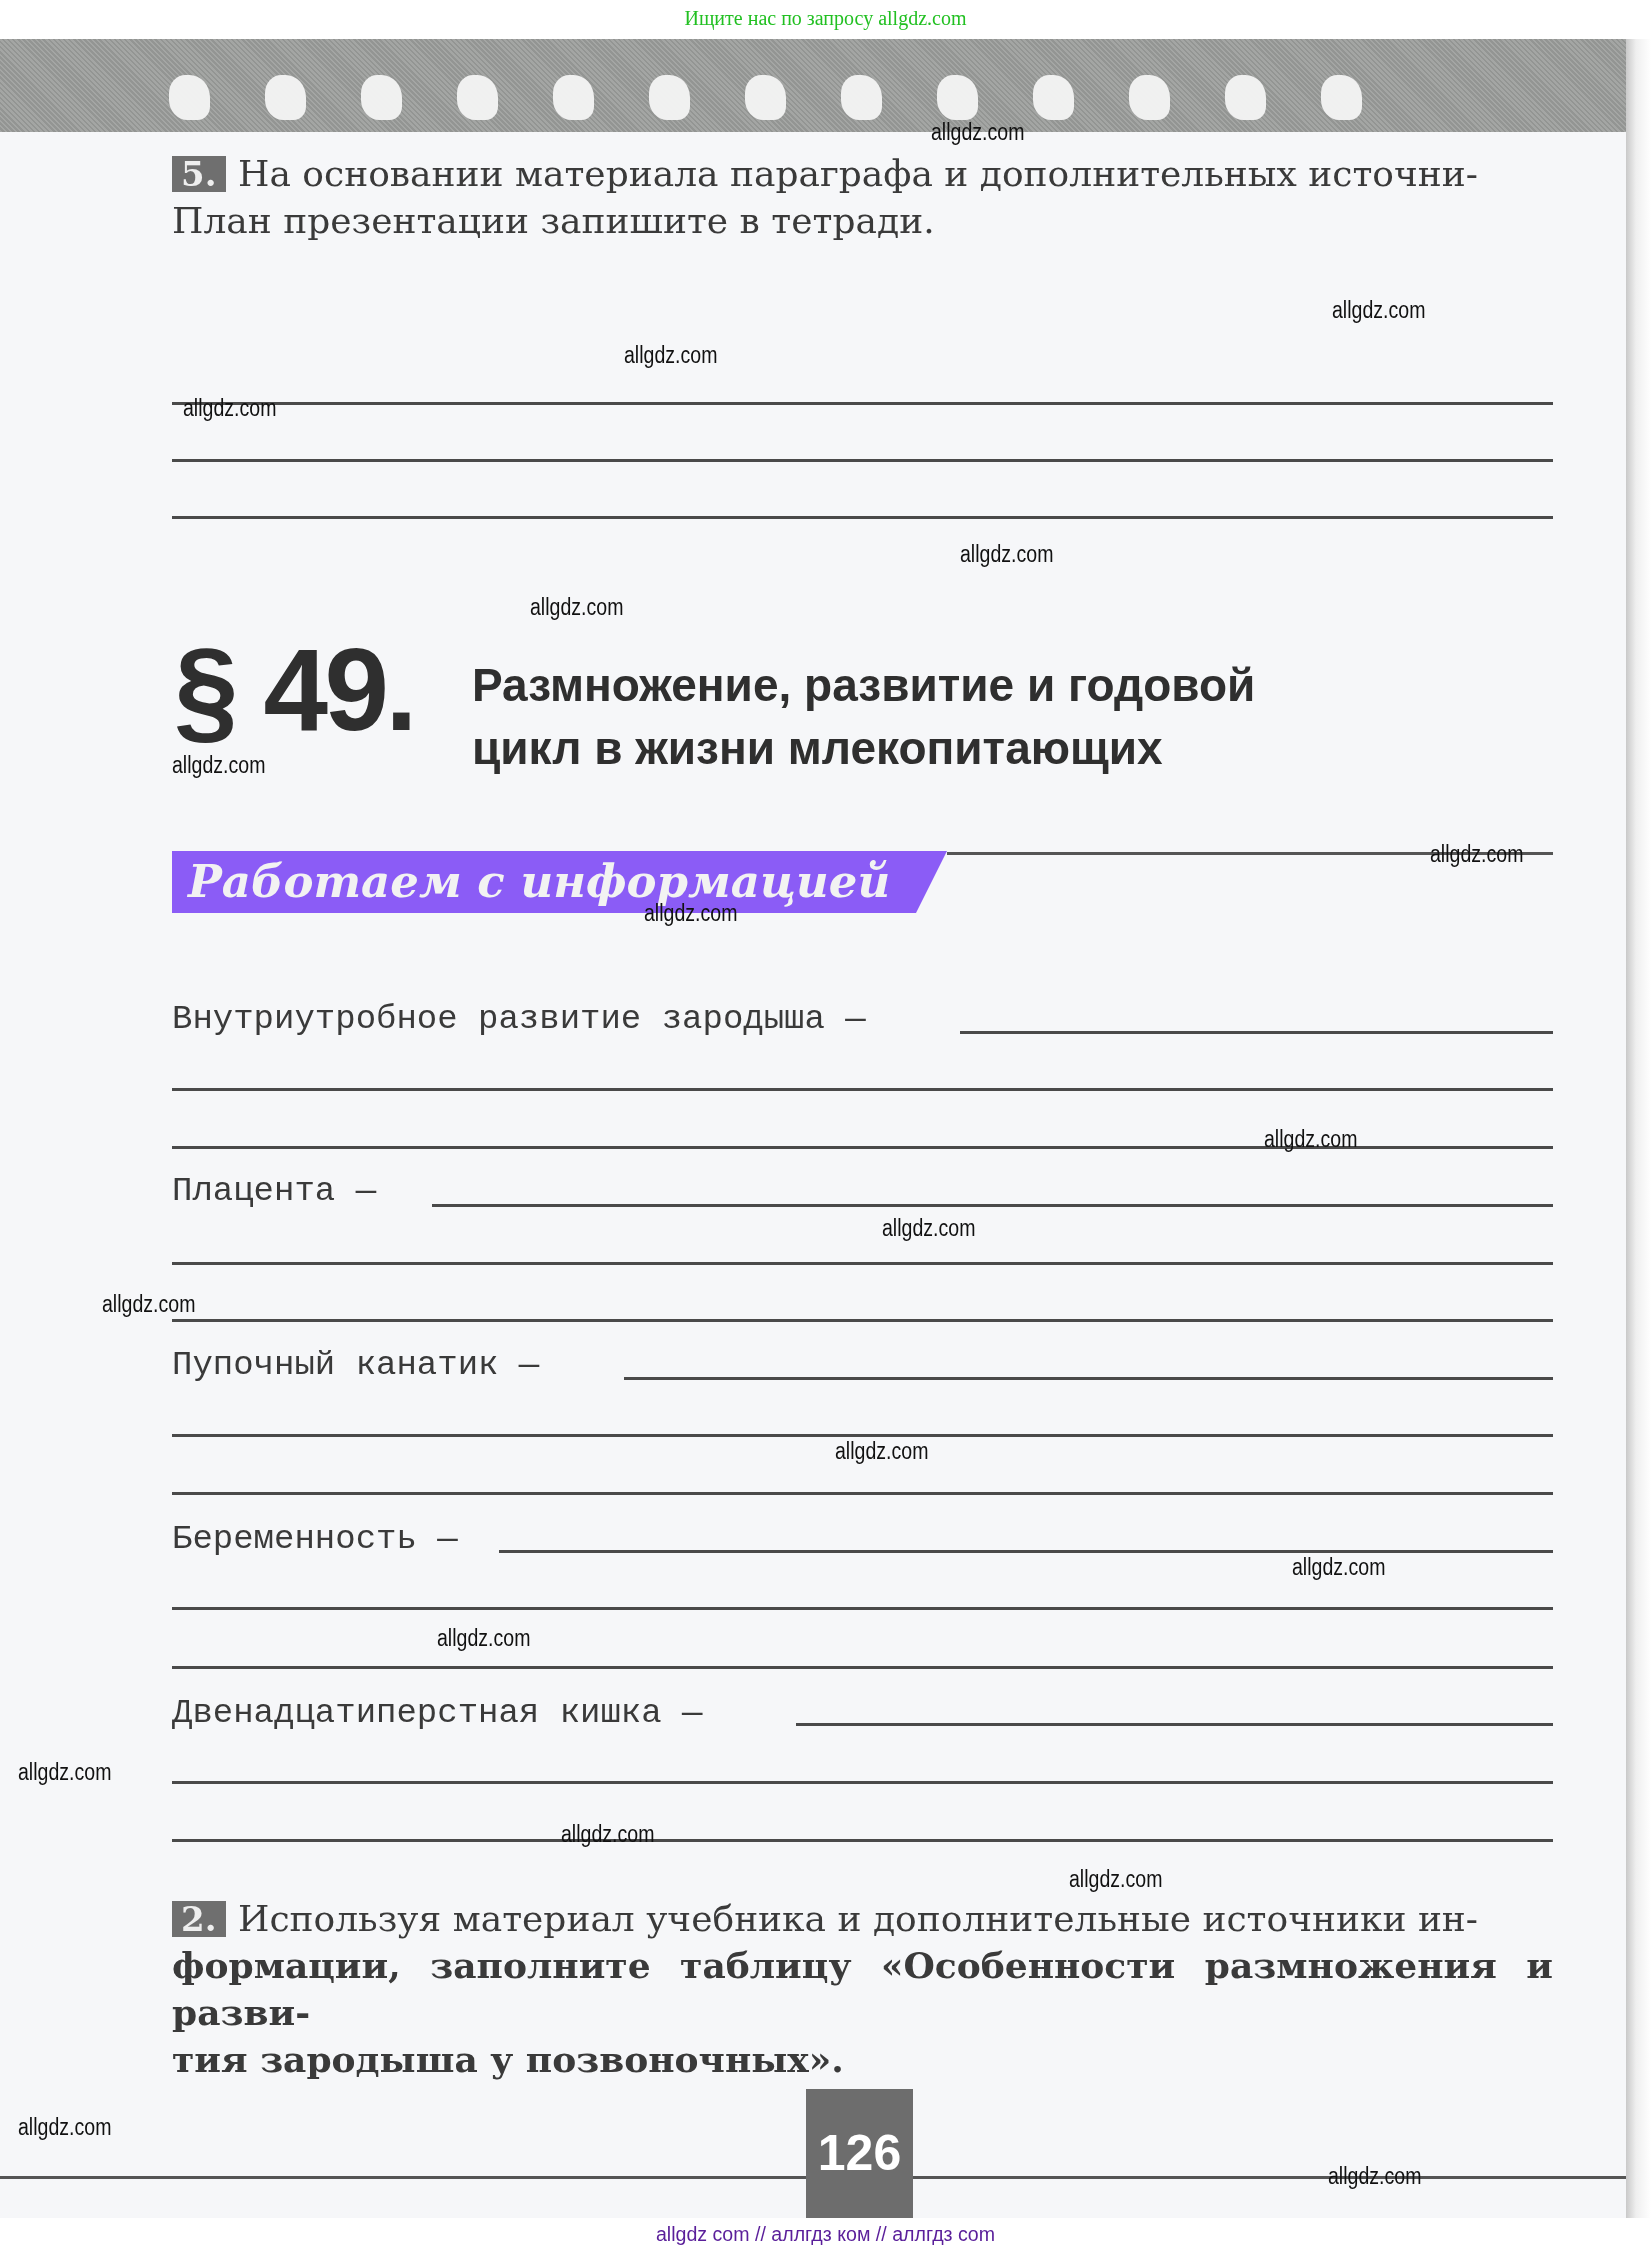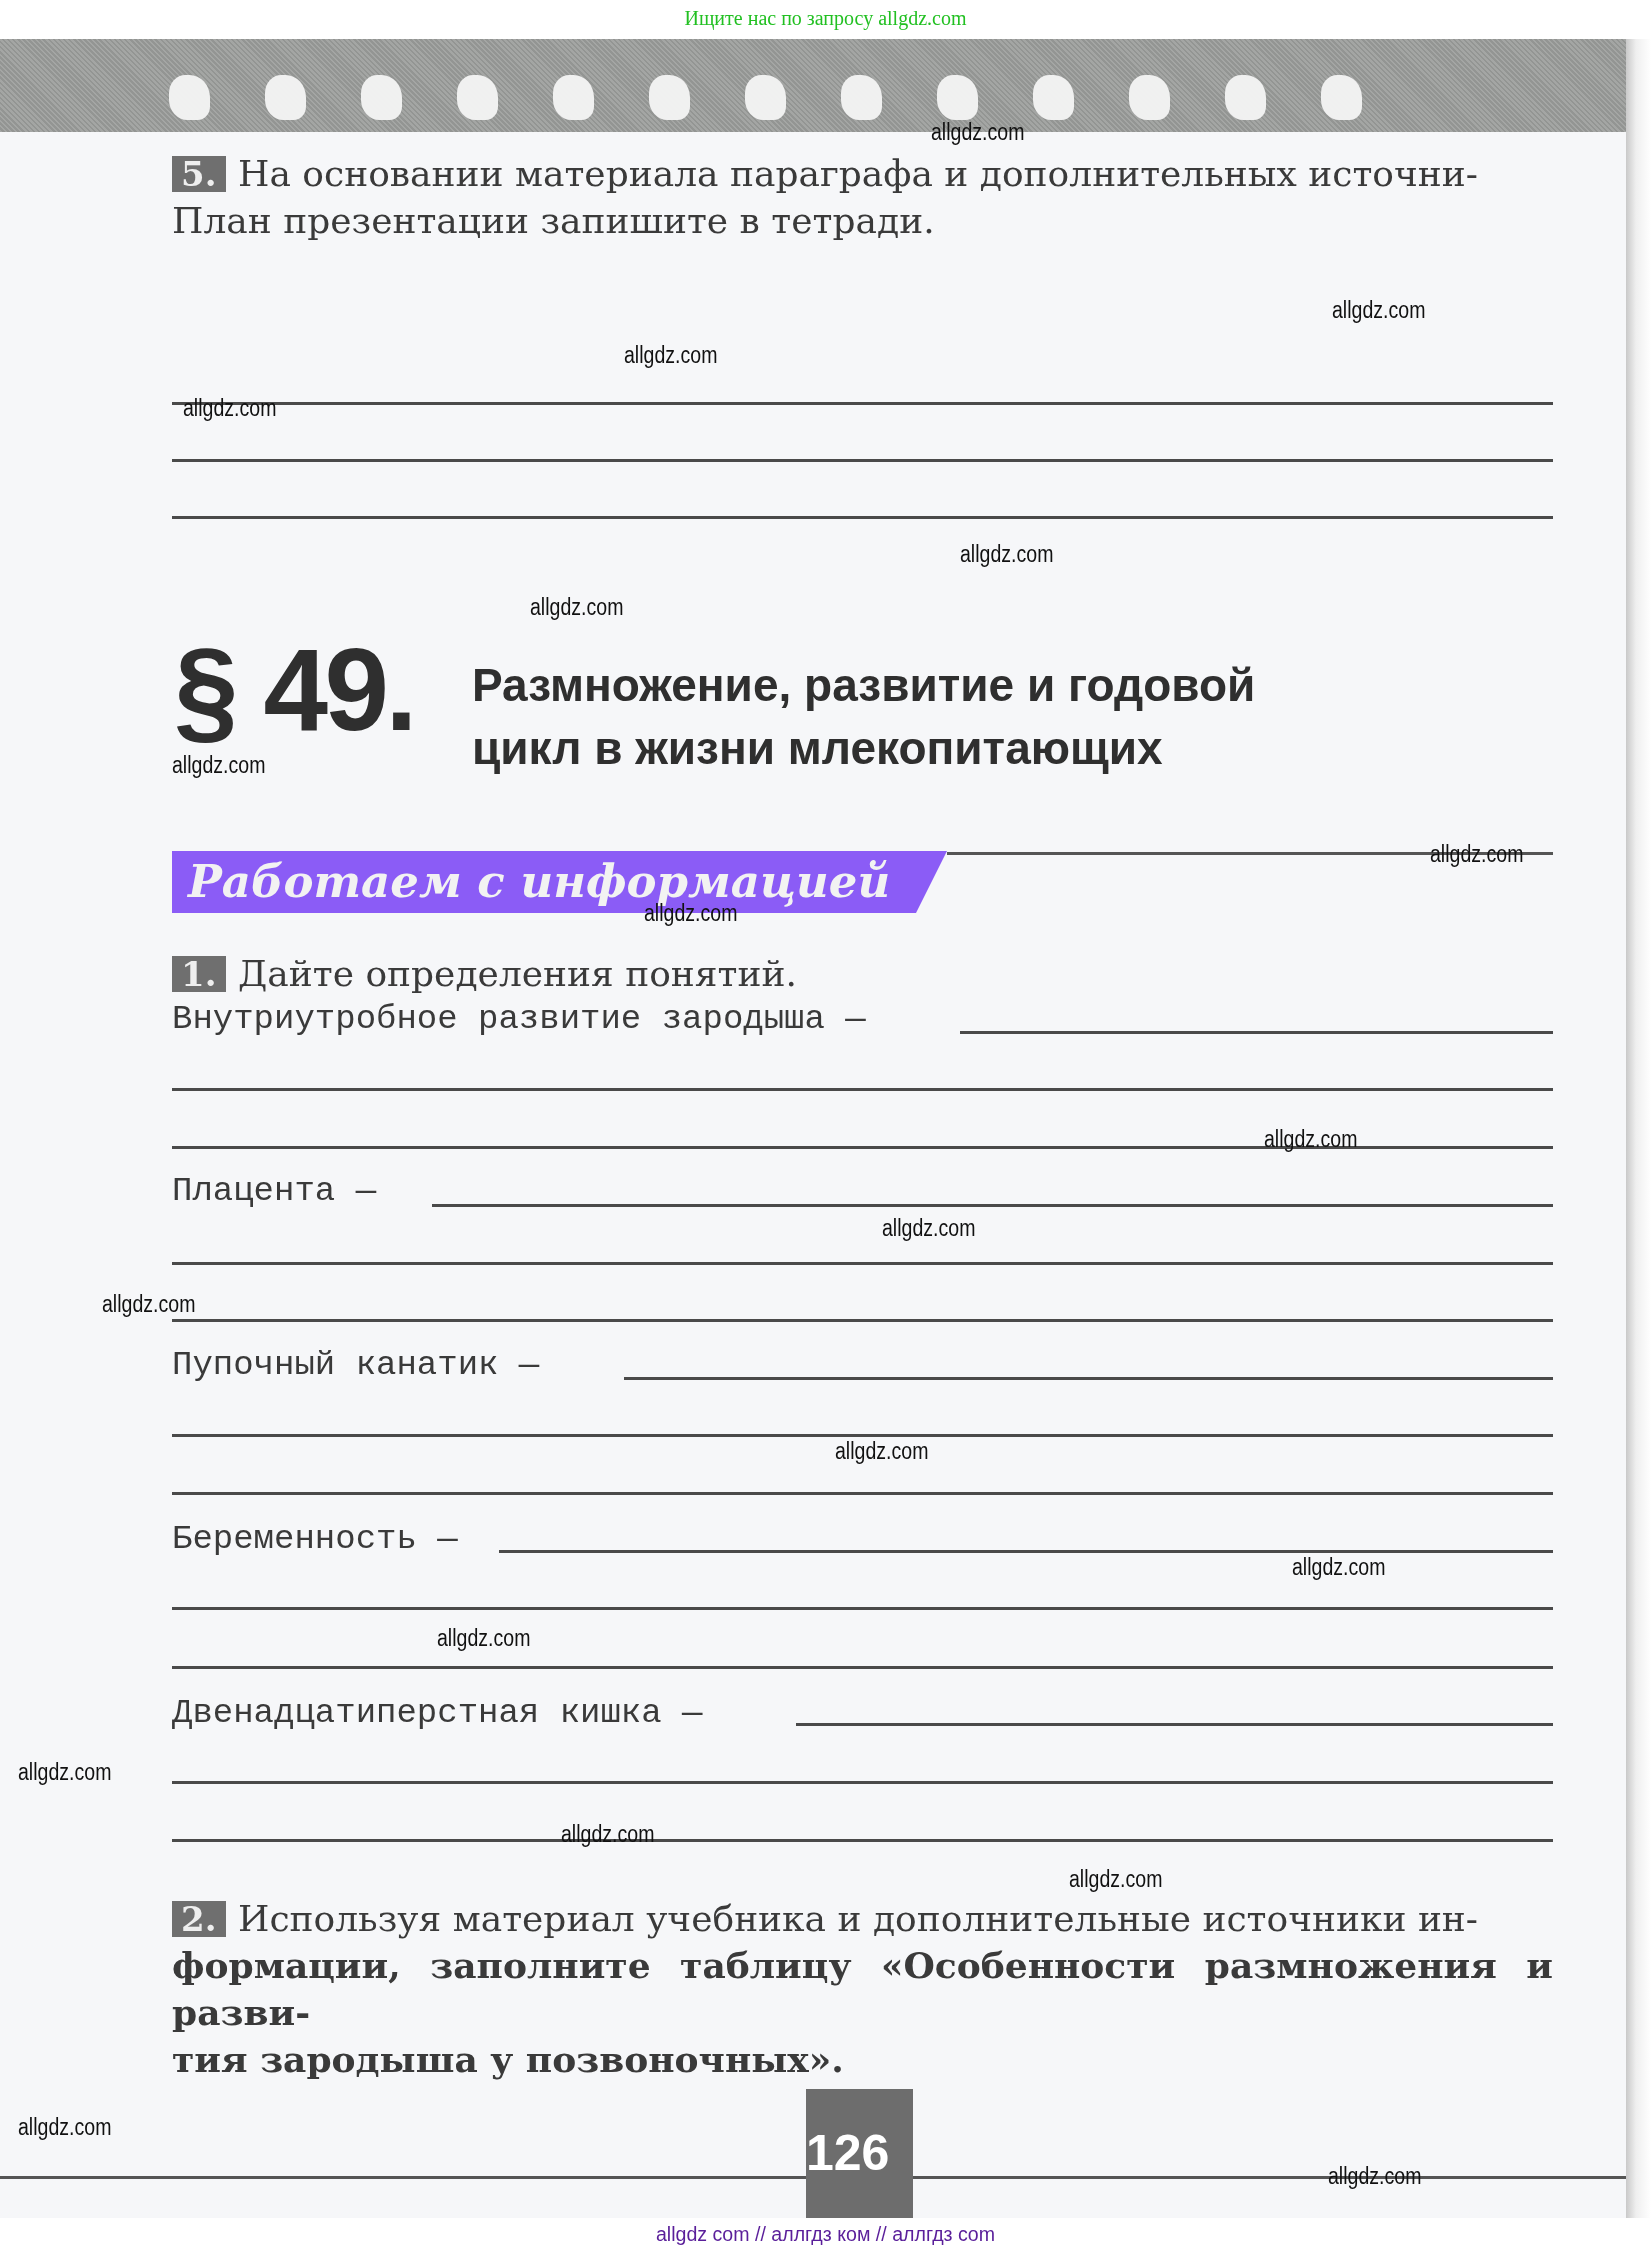--- a/index.html
+++ b/index.html
@@ -13,21 +13,21 @@
   .wm{position:absolute;font-family:"Liberation Sans",sans-serif;font-size:23px;color:#111;transform:scaleX(.85);transform-origin:left top;}
   .num{display:inline-block;background:#6f6f6f;color:#eee;font-weight:bold;padding:0 9px;margin-right:12.5px;line-height:36px;font-size:34px;}
   .para{position:absolute;left:172px;width:1381px;font-size:36px;line-height:47px;text-align:justify;}
   .rule{position:absolute;height:2.7px;background:#4a4a4a;}
   .h49{position:absolute;left:174px;top:584px;font-family:"Liberation Sans",sans-serif;font-weight:bold;font-size:116px;color:#2f2f2f;letter-spacing:-3.6px;}
   .htitle{position:absolute;left:472px;font-family:"Liberation Sans",sans-serif;font-weight:bold;font-size:46px;color:#2f2f2f;}
   .banner{position:absolute;left:172px;top:812px;width:775px;height:62px;background:#8b5cf6;clip-path:polygon(0 0,100% 0,96% 100%,0 100%);}
   .banner span{position:absolute;left:16px;top:3.6px;font-family:"DejaVu Serif",serif;font-style:italic;font-weight:bold;font-size:45px;color:#f2f2f2;}
   .bline{position:absolute;left:947px;top:813px;width:606px;height:2.7px;background:#555;}
   .term{position:absolute;left:172px;font-size:34px;color:#3a3a3a;font-family:Liberation Mono, monospace;}
-  .pagenum{position:absolute;left:806px;top:2090px;width:107px;height:129px;background:#6d6d6d;color:#fff;font-family:"Liberation Sans",sans-serif;font-weight:bold;font-size:50px;line-height:129px;}
+  .pagenum{position:absolute;left:806px;top:2090px;width:107px;height:129px;background:#6d6d6d;color:#fff;font-family:"Liberation Sans",sans-serif;font-weight:bold;font-size:50px;text-align:center;line-height:129px;}
   .footline{position:absolute;left:0;top:2137px;width:1626px;height:2.7px;background:#555;}
   .bottom-wm{position:absolute;top:2218px;left:0;width:1651px;height:32px;background:#fff;text-align:center;font-family:"Liberation Sans",sans-serif;font-size:19.6px;color:#5a1f9a;line-height:32px;}
 </style>
 </head>
 <body>
 
 <div class="top-wm">Ищите нас по запросу allgdz.com</div>
 
 <div class="page">
   <div class="band">
@@ -58,23 +58,20 @@
 
   <div class="h49">§ 49.</div>
   <div class="htitle" style="top:619px;">Размножение, развитие и годовой</div>
   <div class="htitle" style="top:682px;">цикл в жизни млекопитающих</div>
 
   <div class="bline"></div>
   <div class="banner">
       <span>Работаем с информацией</span>
     </div>
 
-  <div class="para" style="top:911px;">
-    <span class="num">1.</span><span>Дайте определения понятий.</span>
-  </div>
 
   <div class="term" style="top:961px;">Внутриутробное развитие зародыша —</div>
   <div class="rule" style="top:992px;left:960px;width:593px;"></div>
   <div class="rule" style="top:1049px;left:172px;width:1381px;"></div>
   <div class="rule" style="top:1107px;left:172px;width:1381px;"></div>
 
   <div class="term" style="top:1133px;">Плацента —</div>
   <div class="rule" style="top:1165px;left:432px;width:1121px;"></div>
   <div class="rule" style="top:1223px;left:172px;width:1381px;"></div>
   <div class="rule" style="top:1280px;left:172px;width:1381px;"></div>

